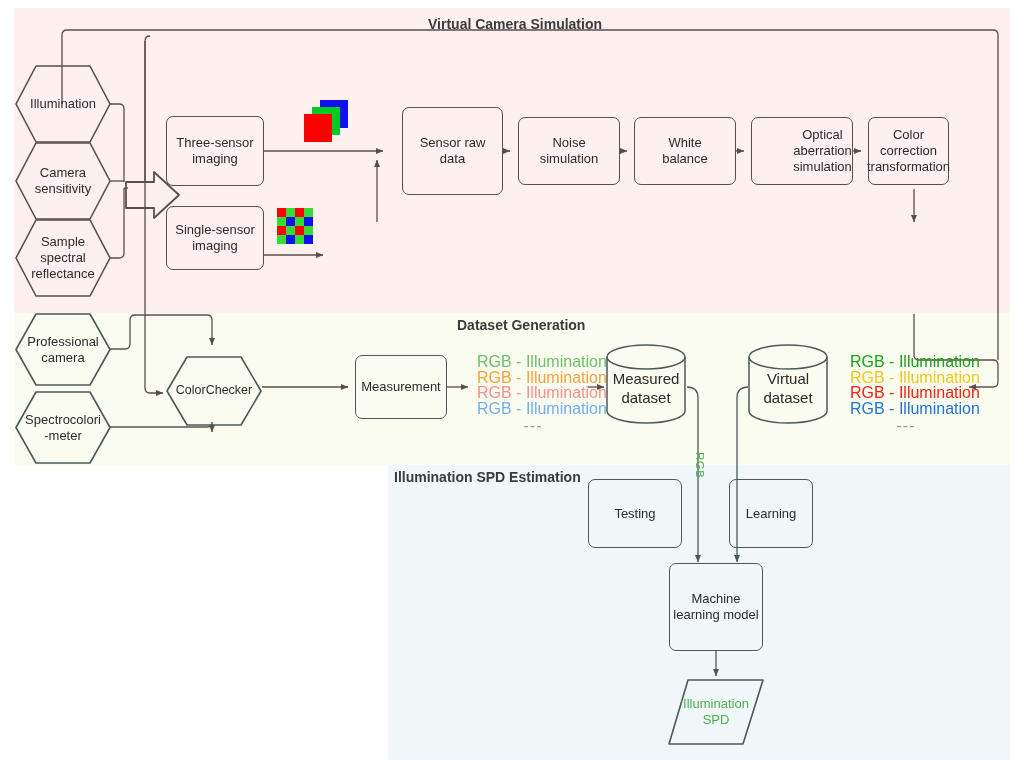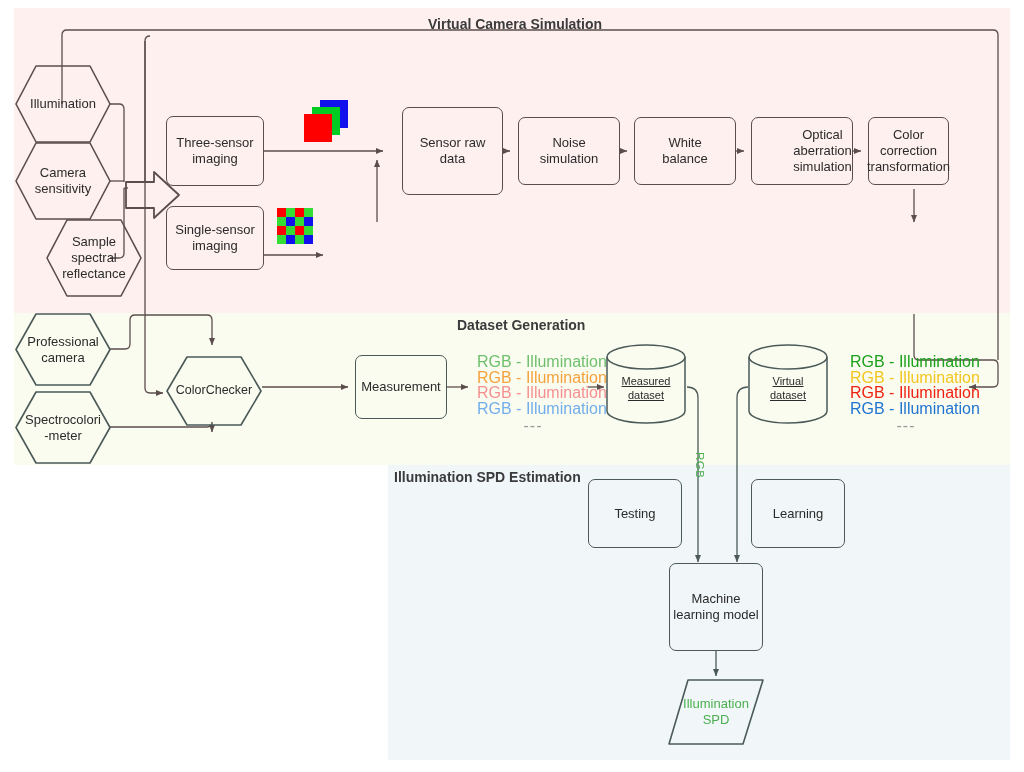--- a/index.html
+++ b/index.html
@@ -19,21 +19,21 @@
   .rect.dark{border-color:#4b5a59;}
 
   .hexwrap{position:absolute;}
   .hexwrap svg{position:absolute;left:0;top:0;overflow:visible;}
   .hexlabel{position:absolute;left:0;top:0;width:100%;height:100%;display:flex;align-items:center;
             justify-content:center;text-align:center;font-size:13px;color:#2b2b2b;line-height:1.22;}
 
   .cylwrap{position:absolute;}
   .cylwrap svg{position:absolute;left:0;top:0;}
   .cyllabel{position:absolute;left:0;top:0;width:100%;height:100%;display:flex;align-items:center;
-            justify-content:center;text-align:center;font-size:11px;color:#2b2b2b;line-height:1.22;padding-top:9px;box-sizing:border-box;text-decoration:underline;}
+            justify-content:center;text-align:center;font-size:15px;color:#2b2b2b;line-height:1.22;padding-top:9px;box-sizing:border-box;}
 
   .paralwrap{position:absolute;}
   .parallabel{position:absolute;left:0;top:0;width:100%;height:100%;display:flex;align-items:center;
               justify-content:center;text-align:center;font-size:13px;line-height:1.25;}
 
   #wires{position:absolute;left:0;top:0;width:1024px;height:772px;overflow:visible;}
 
   .rgblist{position:absolute;font-size:16px;line-height:15.6px;white-space:nowrap;}
   .rgblist .dots{display:block;text-align:center;color:#9a9a9a;letter-spacing:1px;margin-top:2px;}
 
@@ -131,21 +131,21 @@
     <div class="hexlabel">Illumination</div>
   </div>
 
   <div class="hexwrap" style="left:14px;top:141px;width:98px;height:80px;">
     <svg width="98" height="80">
         <polygon points="22,2 76,2 96,40 76,78 22,78 2,40" fill="none" stroke="#5c4d4d" stroke-width="1.6" stroke-linejoin="round"></polygon>
       </svg>
     <div class="hexlabel">Camera<br>sensitivity</div>
   </div>
 
-  <div class="hexwrap" style="left:14px;top:218px;width:98px;height:80px;margin-left:31px;">
+  <div class="hexwrap" style="left:14px;top:218px;width:98px;height:80px;">
     <svg width="98" height="80">
         <polygon points="22,2 76,2 96,40 76,78 22,78 2,40" fill="none" stroke="#5c4d4d" stroke-width="1.6" stroke-linejoin="round"></polygon>
       </svg>
     <div class="hexlabel">Sample<br>spectral<br>reflectance</div>
   </div>
 
   <div class="hexwrap" style="left:14px;top:312px;width:98px;height:75px;">
     <svg width="98" height="75">
         <polygon points="22,2 76,2 96,37.5 76,73 22,73 2,37.5" fill="none" stroke="#4b5a59" stroke-width="1.6" stroke-linejoin="round"></polygon>
       </svg>
@@ -221,21 +221,21 @@
       <div style="color: rgb(238, 34, 17);">RGB - Illumination</div>
       <div style="color: rgb(31, 116, 208);">RGB - Illumination</div>
       <span class="dots">---</span>
     </div>
 
   <div class="vlabel" style="left:706px;top:452px;">RGB</div>
 
   <div class="node rect dark" style="left:588px;top:479px;width:94px;height:69px;">
     <span>Testing</span>
   </div>
-  <div class="node rect dark" style="left:751px;top:479px;width:94px;height:69px;">
+  <div class="node rect dark" style="left:729px;top:479px;width:84px;height:69px;">
     <span>Learning</span>
   </div>
   <div class="node rect dark" style="left:669px;top:563px;width:94px;height:88px;">
     <span>Machine<br>learning model</span>
   </div>
 
   <div class="paralwrap" style="left:666px;top:677px;width:100px;height:70px;">
     <svg width="100" height="70">
         <polygon points="22,3 97,3 77,67 3,67" fill="none" stroke="#4b5a59" stroke-width="1.6" stroke-linejoin="round"></polygon>
       </svg>

